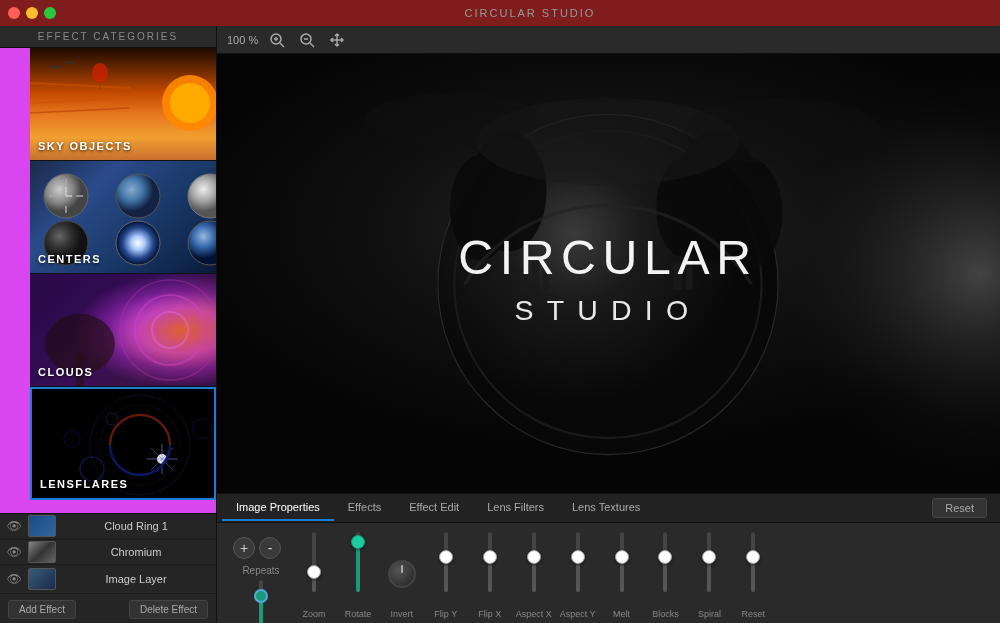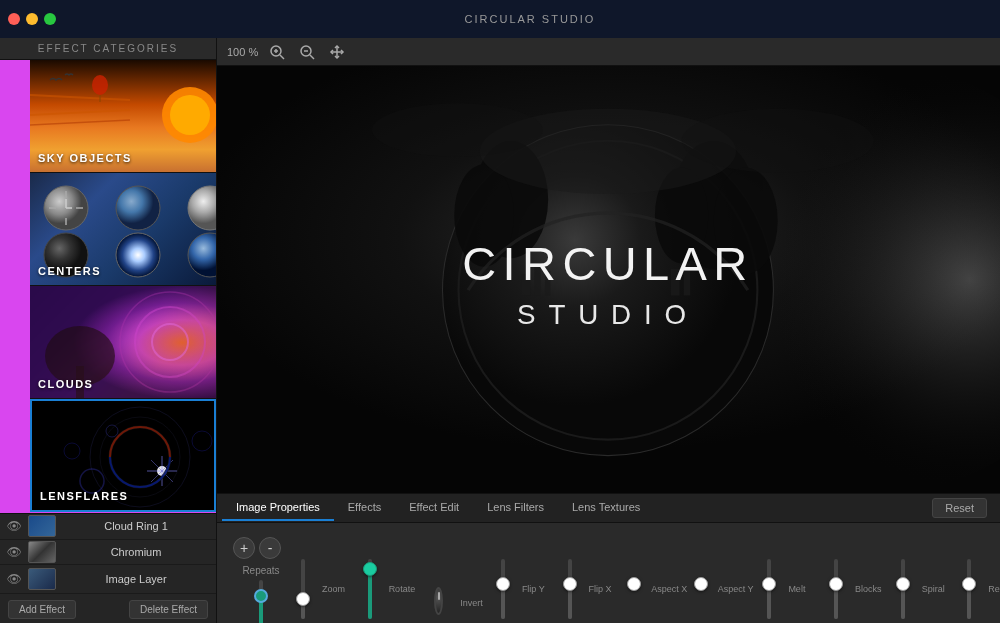--- a/index.html
+++ b/index.html
@@ -9,22 +9,22 @@
       background: #2a2a2a;
       font-family: -apple-system, BlinkMacSystemFont, 'Helvetica Neue', Arial, sans-serif;
       color: #ccc;
       overflow: hidden;
       display: flex;
       flex-direction: column;
     }
 
     
     .title-bar {
-      height: 38px;
-      background: #0f172a;
+      height: 26px;
+      background: #7f1d1d;
       display: flex;
       align-items: center;
       padding: 0 8px;
       flex-shrink: 0;
     }
     .traffic-lights {
       display: flex;
       gap: 6px;
       margin-right: 12px;
     }
@@ -293,21 +293,21 @@
       color: #ccc;
       font-size: 14px;
       display: flex; align-items: center; justify-content: center;
       cursor: pointer;
       line-height: 1;
     }
 
     
     .slider-group {
       display: flex;
-      flex-direction: row;
+      flex-direction: column;
       align-items: center;
       gap: 17px;
       flex: 1;
       min-width: 0;
     }
     .slider-track {
       width: 4px;
       height: 60px;
       background: #444;
       border-radius: 2px;

